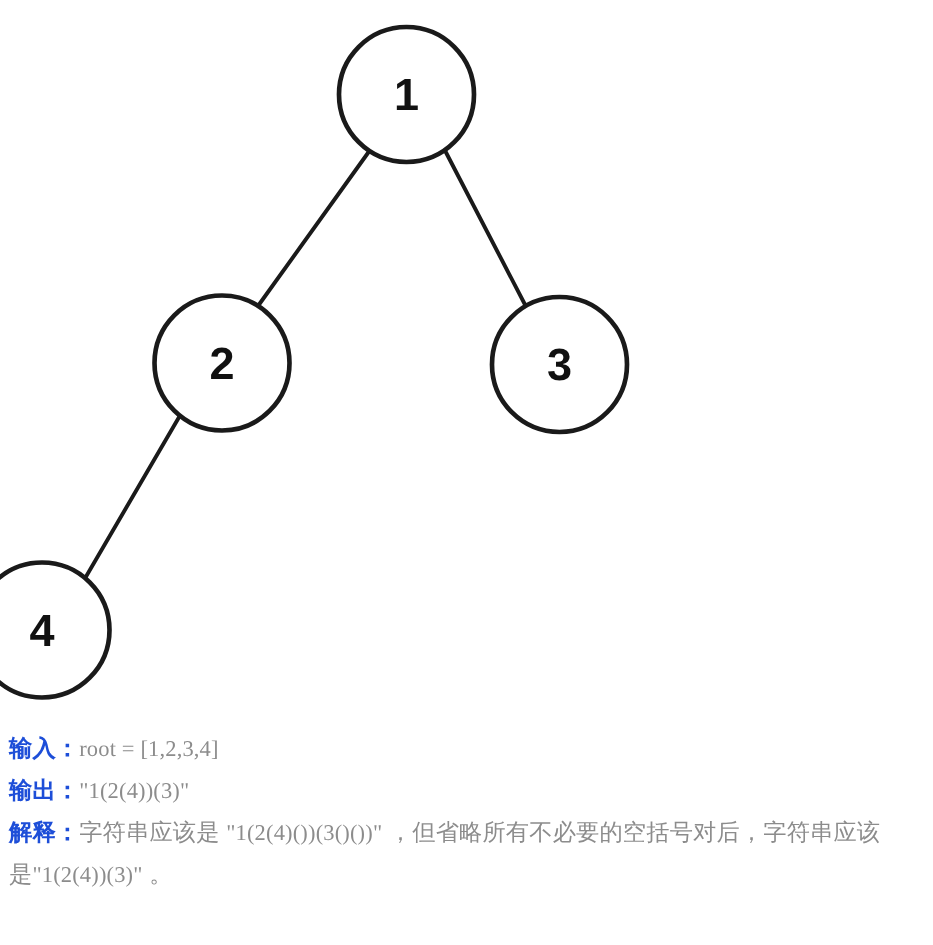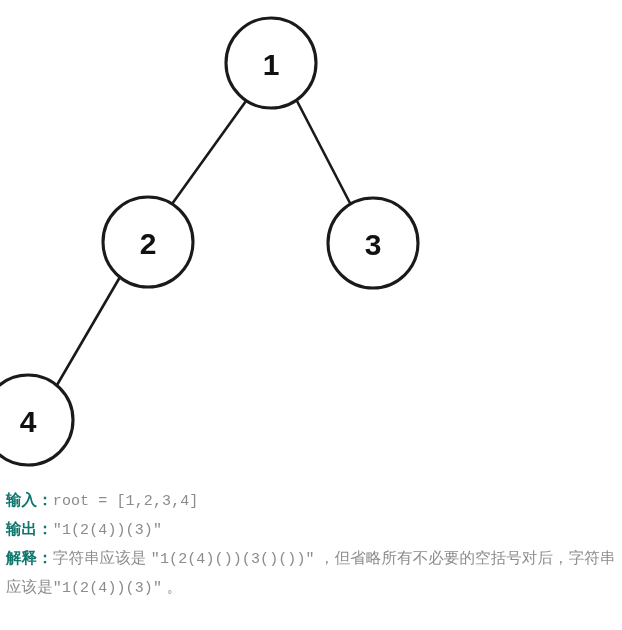--- a/index.html
+++ b/index.html
@@ -64,26 +64,26 @@
 
   .example-line {
     white-space: nowrap;
   }
 
   .example-line.wrap {
     white-space: normal;
   }
 
   .field-label {
-    color: #0f766e;
+    color: #1d4ed8;
     font-weight: bold;
   }
 
   .mono {
-    font-family: Liberation Mono, monospace;
+    font-family: Liberation Serif, serif;
     font-size: 15px;
     color: #8c8c8c;
   }
 
   .cjk {
     color: #8c8c8c;
   }
 </style>
 </head>
 <body>

